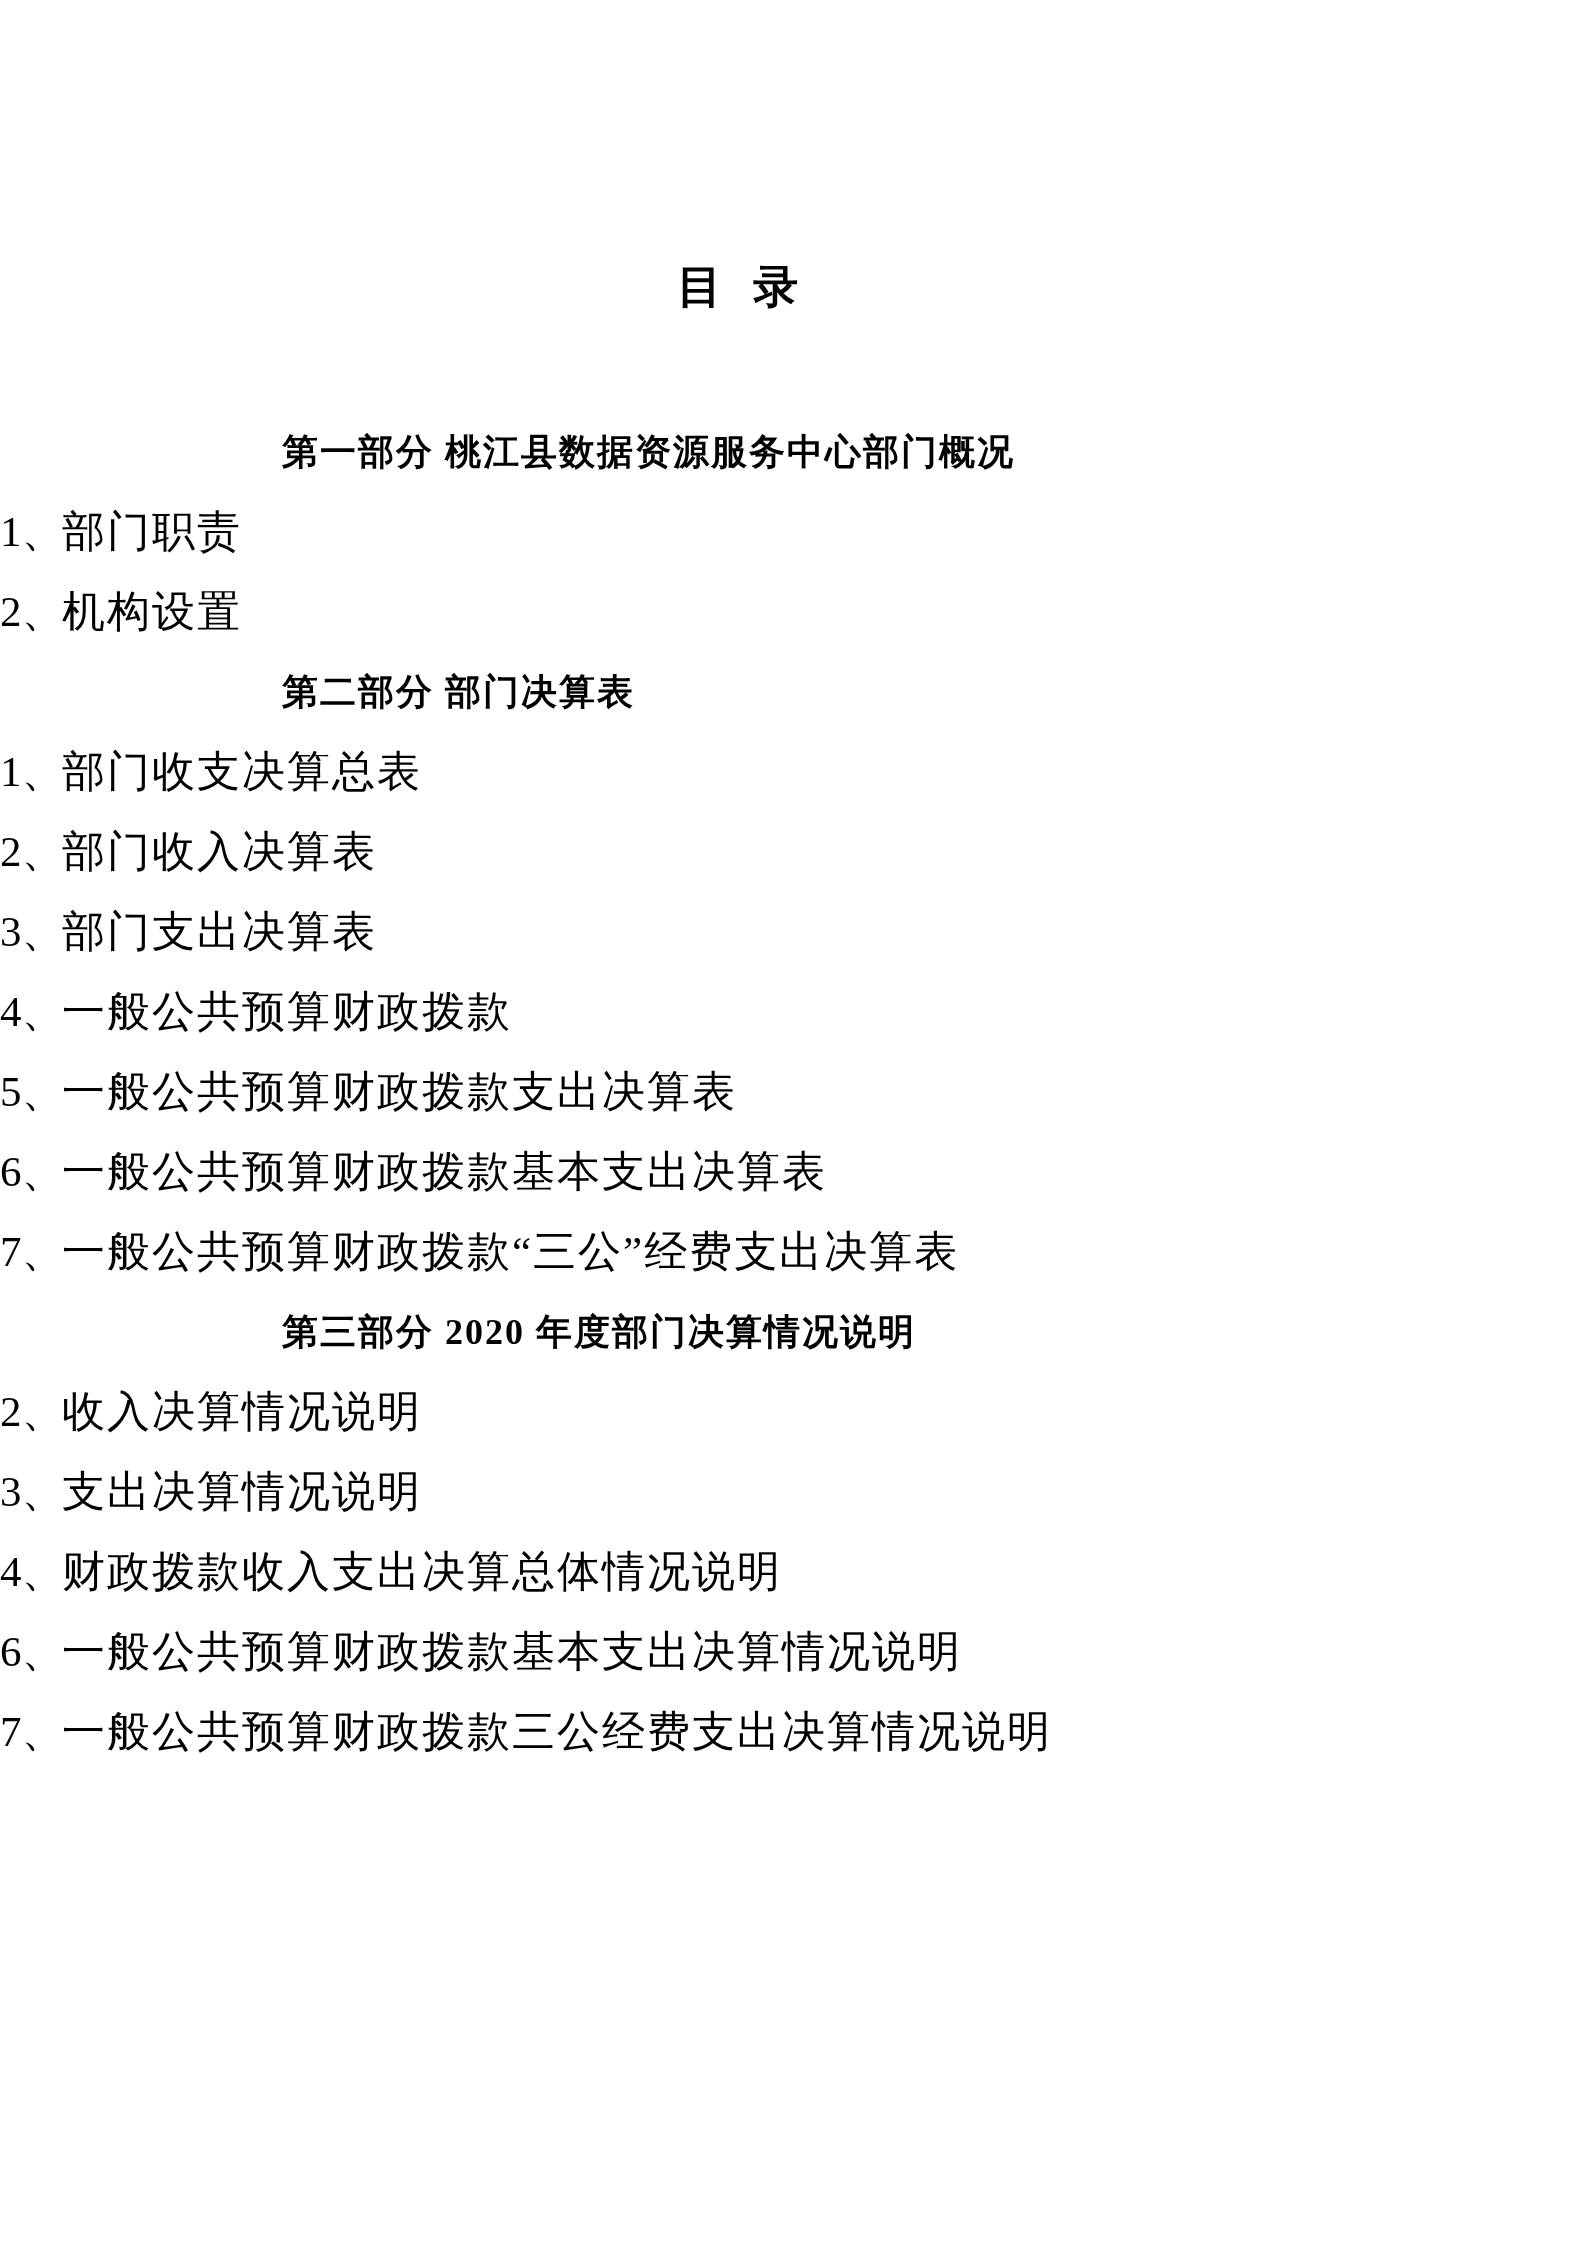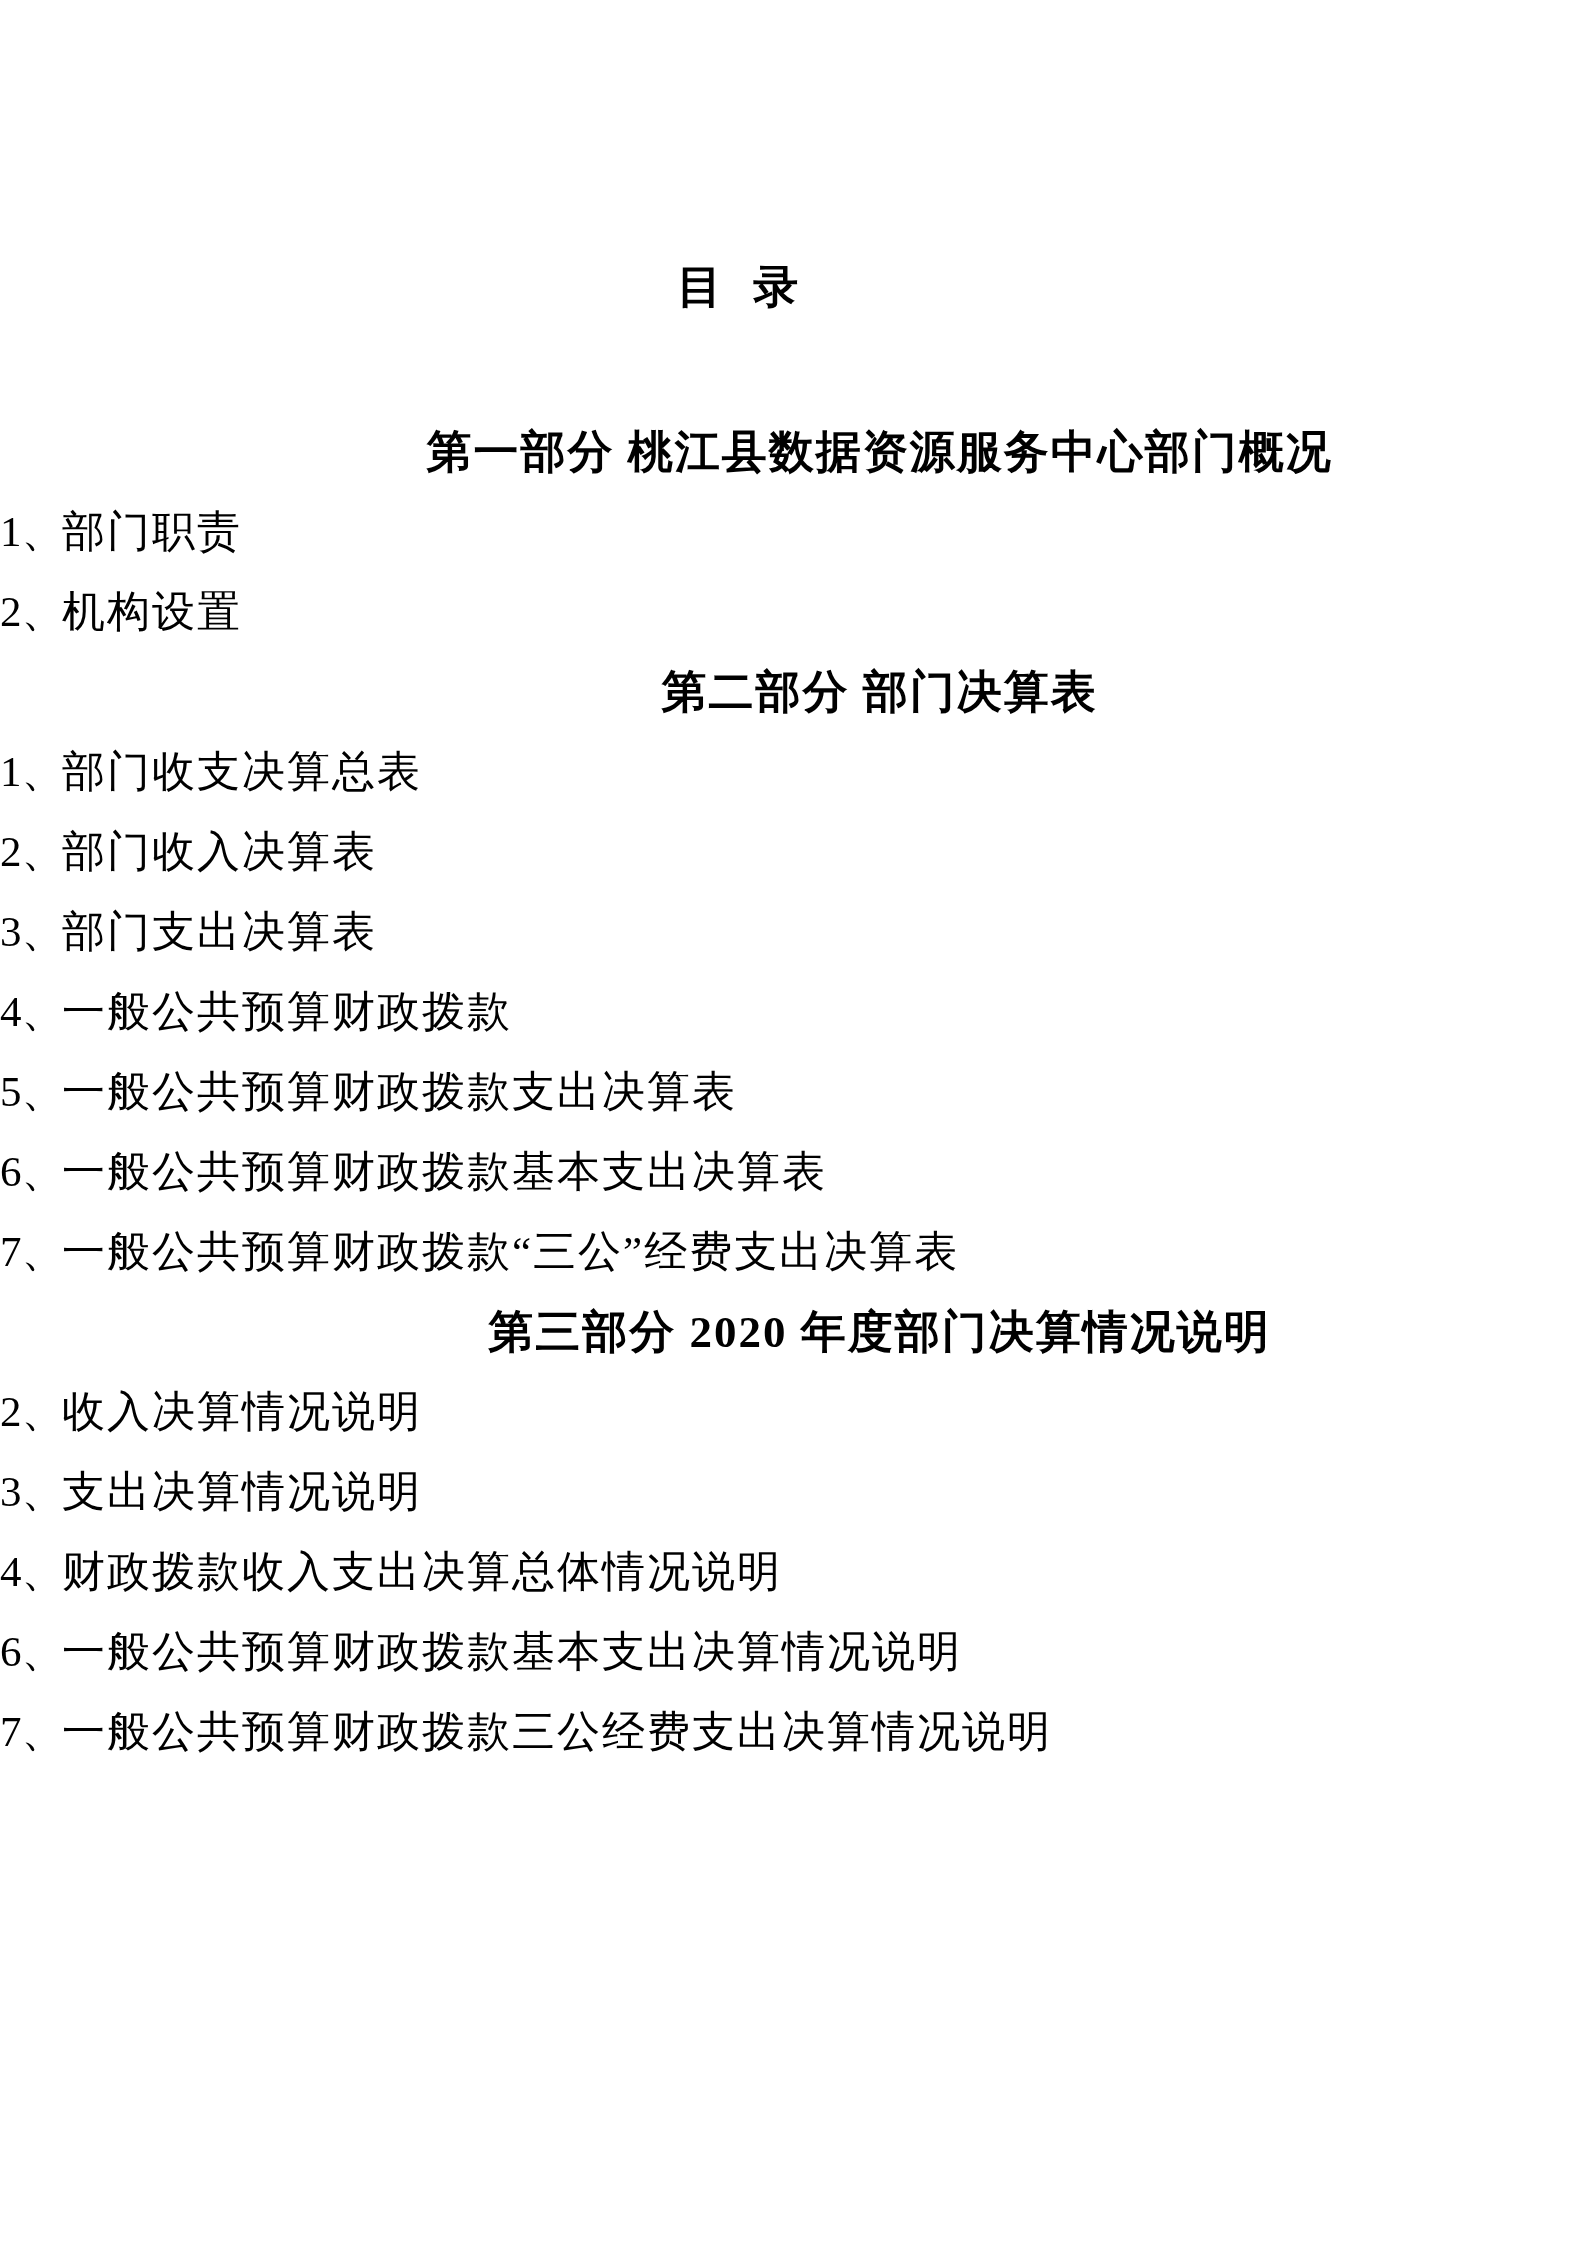--- a/index.html
+++ b/index.html
@@ -25,26 +25,25 @@
     font-weight: 700;
     line-height: 80px;
     letter-spacing: 2px;
     word-spacing: 16px;
   }
   .toc {
     margin-top: 85px;
   }
   .sec-heading {
     margin: 0 0 0 282px;
-    font-size: 45px;
+    font-size: 36px;
     font-weight: 700;
     line-height: 80px;
     letter-spacing: 2px;
     white-space: nowrap;
-    text-align: center;
   }
   .toc-item {
     font-size: 43px;
     font-weight: 400;
     line-height: 80px;
     letter-spacing: 2px;
     white-space: nowrap;
   }
   .toc-item .num {
     display: inline-block;

